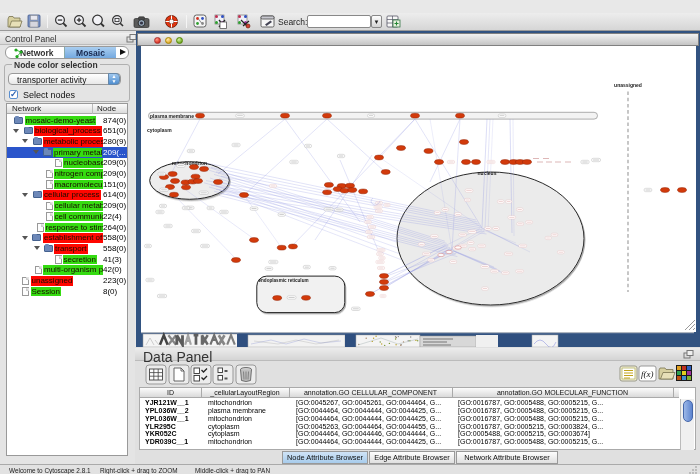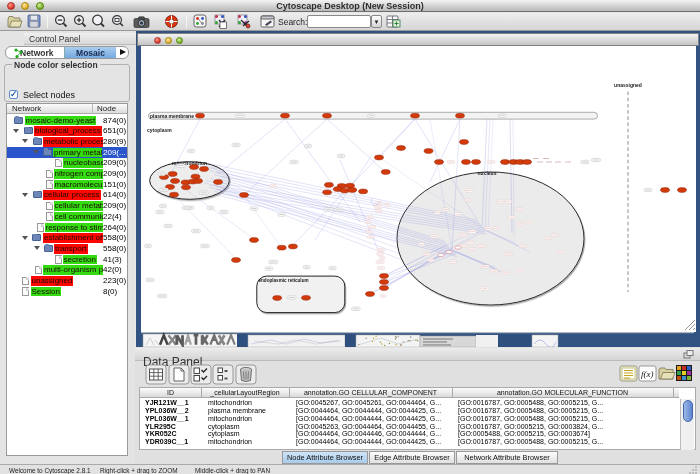--- a/index.html
+++ b/index.html
@@ -27,21 +27,21 @@
 #search-lbl { position:absolute; left:278px; top:4px; font-size:8.5px; color:#222; }
 #search-box { position:absolute; left:307px; top:2px; width:64px; height:13px; background:#fff;
   border:1px solid #888; border-radius:2px; }
 #search-dd { position:absolute; left:371px; top:2px; width:11px; height:13px;
   background:linear-gradient(#fdfdfd,#d5d5d5); border:1px solid #888; border-radius:2px;
   font-size:6px; color:#222; text-align:center; line-height:13px; }
 
 
 #cpanel { left:0; top:31px; width:135px; height:433px; background:#e4e4e4; }
 #cpanel-hdr { position:absolute; left:0; top:2px; width:141px; height:12px;
-  background:linear-gradient(#f0f0f0,#d8d8d8); border-bottom:1px solid #bbb;margin-left:24px; }
+  background:linear-gradient(#f0f0f0,#d8d8d8); border-bottom:1px solid #bbb; }
 #cpanel-hdr .t { position:absolute; left:5px; top:1px; font-size:8.5px; color:#333; }
 #tabbar { position:absolute; left:5px; top:15px; width:124px; height:13px;
   background:#fff; border:1px solid #9a9a9a; border-radius:6px; overflow:hidden; }
 #tab-mosaic { position:absolute; left:58px; top:0; width:52px; height:13px;
   background:linear-gradient(#a8cdf0,#6ba3dd); border-left:1px solid #8aa;
   font-size:8.5px; font-weight:bold; color:#1a2a50; text-align:center; line-height:12px; }
 #tab-network { position:absolute; left:0; top:0; height:13px; padding-left:14px; width:44px;
   font-size:8.5px; font-weight:bold; color:#333; text-align:center; line-height:12px; }
 #tab-arrow { position:absolute; right:9px; top:18px; width:0; height:0;
   border-left:6px solid #111; border-top:3.5px solid transparent; border-bottom:3.5px solid transparent; }
@@ -90,21 +90,21 @@
 #nw-title .t { position:absolute; left:0; right:0; top:1px; text-align:center; font-size:8px; font-weight:bold; color:#222; }
 #nw-canvas { position:absolute; left:5px; top:15px; width:555px; height:286px; background:#fff; }
 
 
 #bstrip { left:136px; top:332px; width:564px; height:15px; background:#325381; }
 
 
 #dpanel { left:135px; top:347px; width:565px; height:117px; background:#e0e0e0; }
 #dp-hdr { position:absolute; left:0; top:1px; width:565px; height:13px;
   background:linear-gradient(#ececec,#d4d4d4); border-bottom:1px solid #bbb; }
-#dp-hdr .t { position:absolute; left:8px; top:7px; font-size:12px; color:#333; }
+#dp-hdr .t { position:absolute; left:8px; top:1px; font-size:14px; color:#333; }
 #dtable { position:absolute; left:4px; top:40px; width:557px; height:63px; background:#fff; border:1px solid #aaa; }
 #dthdr { position:absolute; left:0; top:0; width:539px; height:10px;
   background:linear-gradient(#fcfcfc,#dadada); border-bottom:1px solid #aaa; }
 #dthdr span { position:absolute; top:0.5px; font-size:7px; color:#111; }
 .drow { position:absolute; left:0; width:539px; height:8px; font-size:7px; color:#000; white-space:nowrap; }
 .dcol { position:absolute; top:0; }
 #dscroll { position:absolute; right:1px; top:11px; width:14px; height:51px; background:#f0f0f0; border-left:1px solid #bbb; }
 #dthumb { position:absolute; left:1.5px; top:1px; width:10px; height:22px;
   background:linear-gradient(90deg,#9db8e8,#5d84cf); border-radius:5px; border:0.5px solid #46a; }
 
@@ -114,26 +114,20 @@
   border:1px solid #999; font-size:7.4px; color:#111; text-align:center; line-height:12px; }
 .btab.sel { background:linear-gradient(#cfe3f6,#a8ccec); }
 
 
 #statusbar { left:0; top:464px; width:700px; height:10px; background:#e2e2e2; border-top:1px solid #aaa; }
 #statusbar span { position:absolute; top:1.5px; font-size:6.4px; color:#222; }
 </style>
 </head>
 <body>
 <div id="app">
-  <div id="titlebar" class="abs">
-    <div class="tl r" style="left:7px"></div>
-    <div class="tl y" style="left:21px"></div>
-    <div class="tl g" style="left:36px"></div>
-    <div class="t">Cytoscape Desktop (New Session)</div>
-  </div>
 
   <div id="toolbar" class="abs">
     <svg width="700" height="18" style="position:absolute;left:0;top:0">
 
 <g transform="translate(8,3)">
  <path d="M0 3 L0 11 L12 11 L12 2 L6 2 L5 0.5 L1 0.5 Z" fill="#d8d0a0" stroke="#7a7350" stroke-width="0.8"></path>
  <path d="M1.5 11 L3.5 5 L14 5 L12 11 Z" fill="#e8e0b8" stroke="#7a7350" stroke-width="0.8"></path>
 </g>
 
 <g transform="translate(28,2)">
@@ -247,20 +241,24 @@
     <circle cx="2" cy="2" r="1.6" fill="#2a2"></circle>
           <circle cx="7" cy="4" r="1.6" fill="#2a2"></circle>
     <circle cx="3" cy="8.5" r="1.6" fill="#2a2"></circle>
     <path d="M2 2 L7 4 L3 8.5" stroke="#2a2" stroke-width="0.8" fill="none"></path>
         </svg>
       <div id="tab-mosaic">Mosaic</div>
     </div>
     <div id="tab-arrow"></div>
     <div id="groupbox">
         <div class="lbl">Node color selection</div>
+      </div>
+    <div id="combo">
+        <div class="t">transporter activity</div>
+        <div class="step">▲<br>▼</div>
       </div>
     <div id="chk"></div>
       <div id="chk-lbl">Select nodes</div>
     <div id="treebox">
       <div id="treehdr">
           <span class="c1">Network</span>
           <div class="d"></div>
           <span class="c2">Node</span>
         </div>
       <div class="trow" style="top:11.0px">

